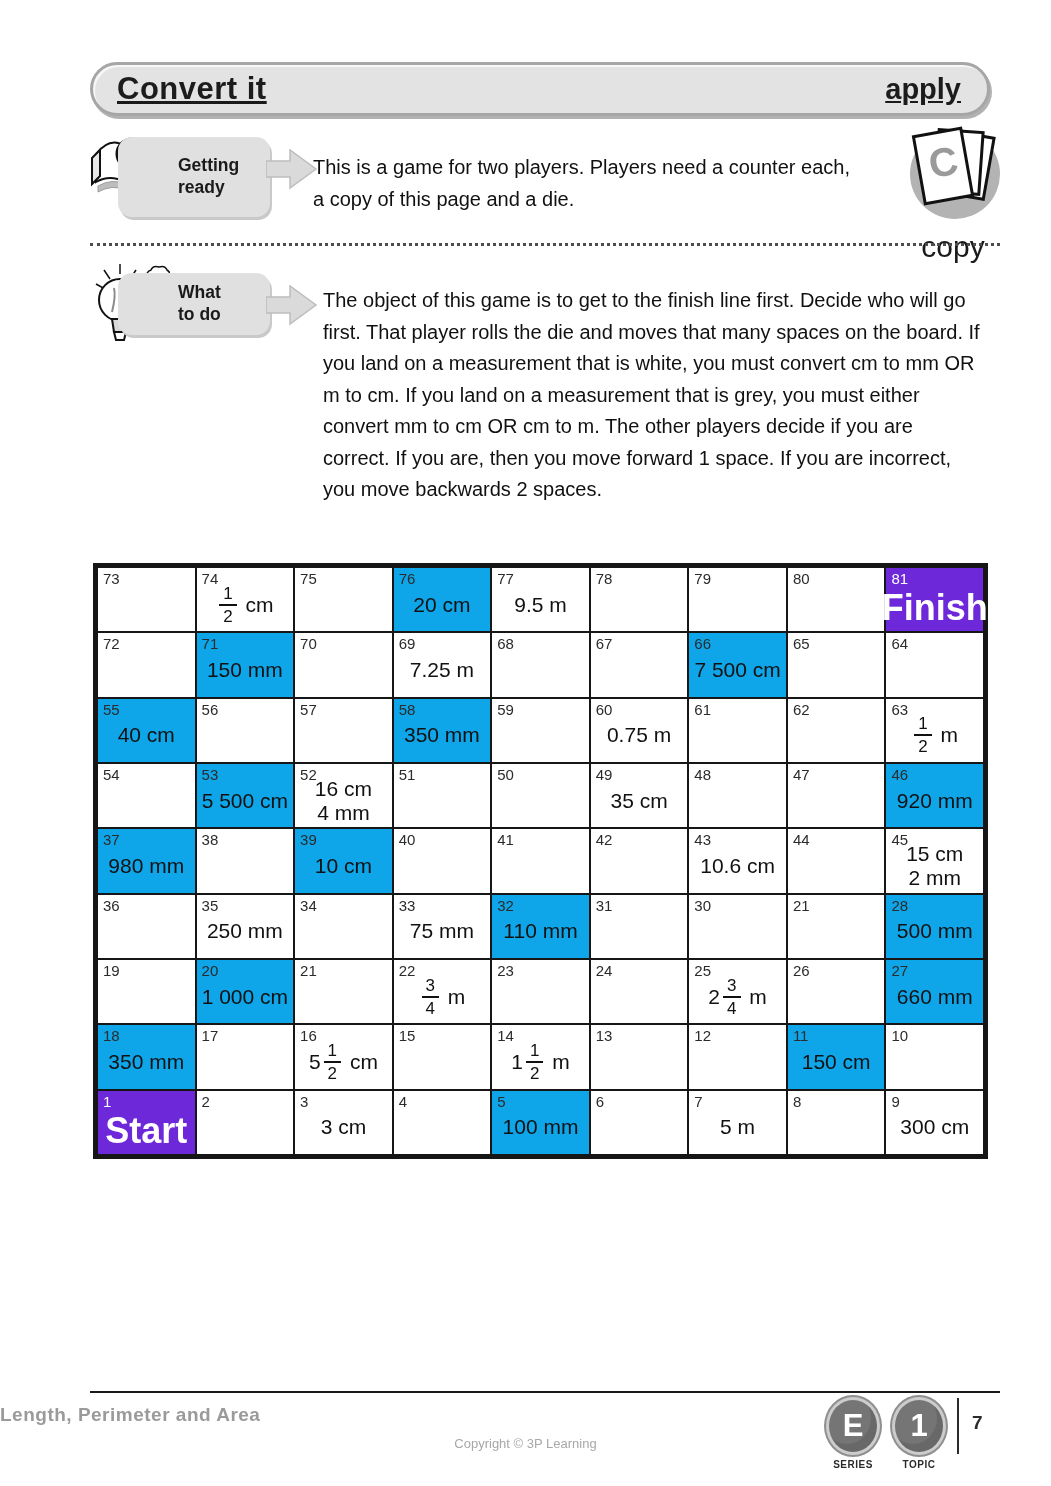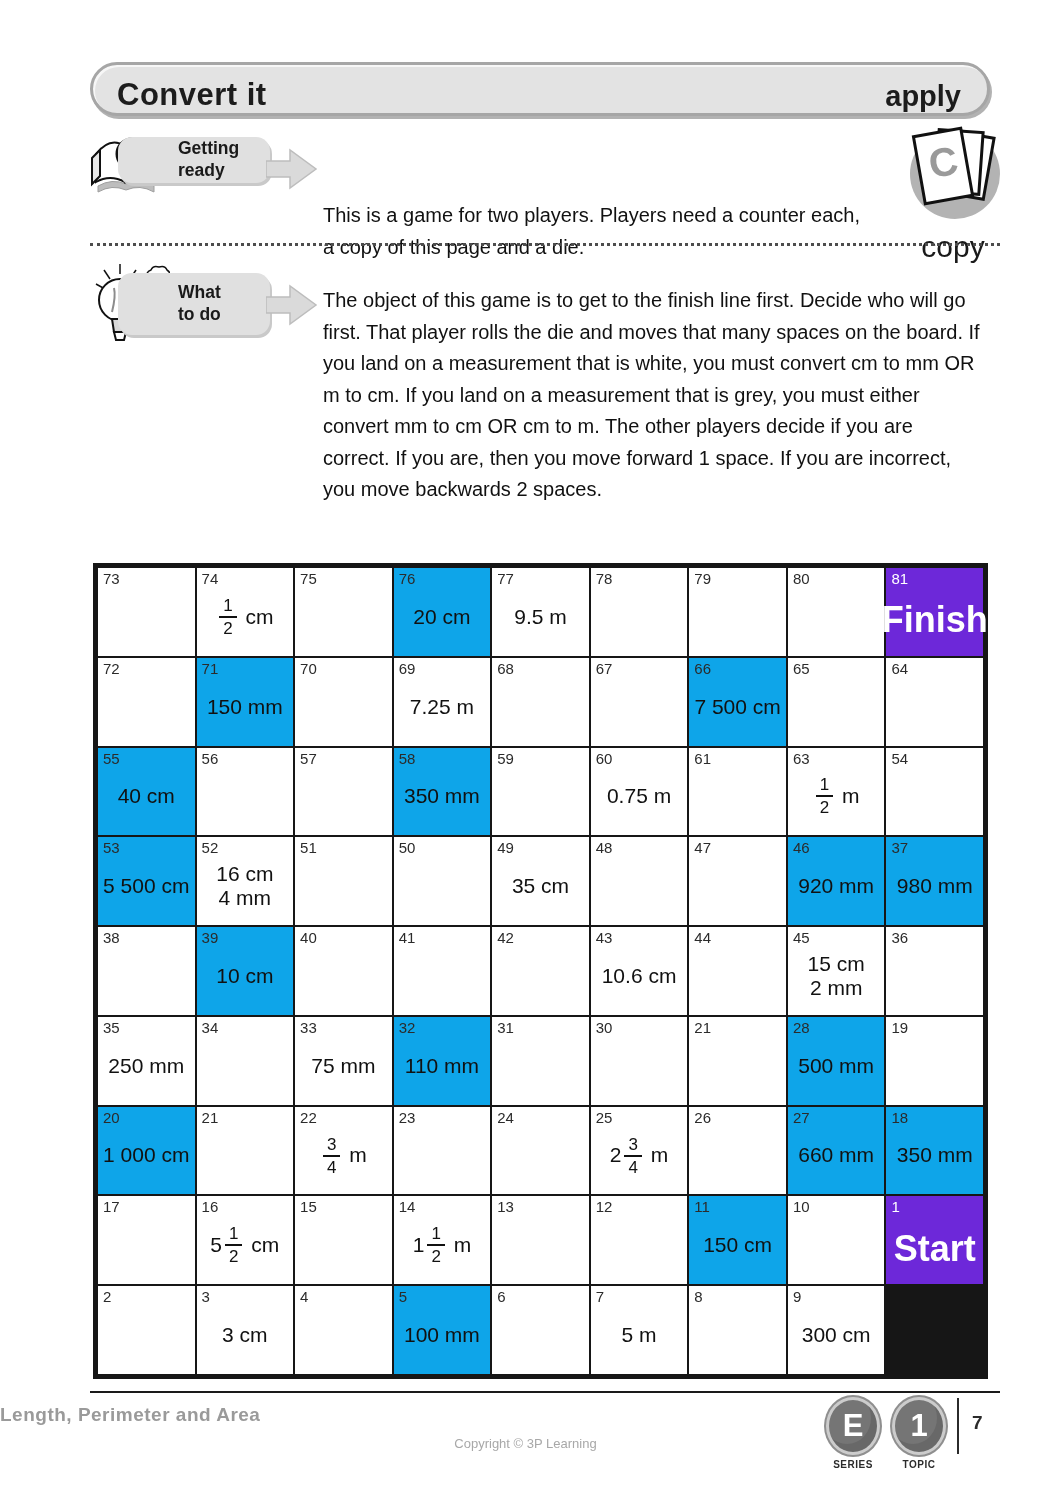--- a/index.html
+++ b/index.html
@@ -5,22 +5,23 @@
   * { margin:0; padding:0; box-sizing:border-box; }
   html,body { background:#ffffff; }
   body { font-family:"Liberation Sans", sans-serif; color:#1a1a1a; }
   .page { position:relative; width:1051px; height:1486px; background:#fff; overflow:hidden; }
 
   
   .title-bar {
     position:absolute; left:90px; top:62px; width:900px; height:54px;
     background:#e3e3e3; border:3px solid #a6a6a6; border-radius:28px;
     box-shadow:2px 3px 0 #b2b2b2, inset 2px 2px 0 #f7f7f7;
-    display:flex; align-items:flex-end; justify-content:space-between;
+    display:flex; align-items:center; justify-content:space-between;
     padding:0 26px 0 24px;
+    text-decoration:underline;
   }
   .title-bar .t-left { font-size:31px; font-weight:600; letter-spacing:0.5px; color:#1c1c1c; }
   .title-bar .t-right { font-size:29px; font-weight:600; color:#1c1c1c;margin-left:20px; }
 
   
   .tag {
     position:absolute; background:#e0e0e0; border-radius:14px;
     box-shadow:2px 3px 0 #c9c9c9;
     display:flex; align-items:center; padding-left:60px;
     font-weight:bold; font-size:17.5px; line-height:1.25; color:#1a1a1a;
@@ -32,21 +33,21 @@
 
   
   .dotted { position:absolute; left:90px; top:243px; width:910px; border-top:3px dotted #4d4d4d; }
 
   
   .copy-wrap { position:absolute; left:903px; top:120px; width:100px; text-align:center; }
   .copy-label { font-size:30px; color:#1a1a1a; margin-top:-6px; }
 
   
   .board {
-    position:absolute; left:93px; top:563px; width:895px; height:816px;
+    position:absolute; left:93px; top:563px; width:895px; height:596px;
     display:grid; grid-template-columns:repeat(9,1fr); grid-template-rows:repeat(9,1fr);
     border:5px solid #161616; background:#161616; gap:2px;text-decoration:underline;
   }
   .cell { position:relative; background:#ffffff; }
   .cell.grey { background:#0ea5e9; }
   .cell.dark { background:#6d28d9; }
   .cell-num { position:absolute; top:2px; left:5px; font-size:15px; color:#2b2b2b; }
   .cell.dark .cell-num { color:#ffffff; }
   .cell-val {
     position:absolute; inset:0; display:flex; align-items:center; justify-content:center;
@@ -87,30 +88,30 @@
   <span style="position:absolute; left:88px; top:128px;">
     <svg width="78" height="78" viewBox="0 0 78 78">
       <path d="M10 58 Q24 50 38 56 Q52 50 66 58 L66 64 Q52 56 38 62 Q24 56 10 64 Z" fill="#bdbdbd" stroke="#9e9e9e" stroke-width="1"></path>
       <path d="M8 26 Q22 8 37 18 L37 54 Q22 46 8 54 Z" fill="#ffffff" stroke="#111" stroke-width="2"></path>
       <path d="M66 26 Q52 8 37 18 L37 54 Q52 46 66 54 Z" fill="#f0f0f0" stroke="#111" stroke-width="2"></path>
       <path d="M4 30 L12 22 L12 48 L4 56 Z" fill="#e8e8e8" stroke="#111" stroke-width="2"></path>
       <circle cx="44" cy="26" r="15" fill="#f7f7f7" fill-opacity="0.85" stroke="#111" stroke-width="3"></circle>
       <line x1="55" y1="38" x2="66" y2="54" stroke="#111" stroke-width="6" stroke-linecap="round"></line>
     </svg>
   </span>
-  <div class="tag" style="left:118px; top:137px; width:152px; height:46px;">
+  <div class="tag" style="left:118px; top:137px; width:152px; height:80px;">
     <span>Getting
 ready</span>
   </div>
   <span class="tag-arrow" style="left:266px; top:148px;">
     <svg width="52" height="42" viewBox="0 0 52 42">
       <polygon points="0,13 24,13 24,2 50,21 24,40 24,29 0,29" fill="#dadada" stroke="#bdbdbd" stroke-width="1.5"></polygon>
     </svg>
   </span>
-  <div class="section-text" style="left:323px; top:152px; width:552px;margin-top:48px;">This is a game for two players. Players need a counter each, a copy of this page and a die.</div>
+  <div class="section-text" style="left:313px; top:152px; width:552px;">This is a game for two players. Players need a counter each, a copy of this page and a die.</div>
 
   <div class="copy-wrap">
     <svg width="100" height="112" viewBox="0 0 100 112">
       <circle cx="52" cy="54" r="45" fill="#b3b3b3"></circle>
       <g stroke="#111" stroke-width="3" fill="#ffffff">
         <rect x="42" y="14" width="44" height="62" transform="rotate(10 64 45)"></rect>
         <rect x="34" y="11" width="44" height="62" transform="rotate(4 56 42)"></rect>
         <rect x="16" y="12" width="48" height="68" transform="rotate(-10 40 46)"></rect>
       </g>
       <text x="41" y="56" font-size="40" font-weight="bold" fill="#9a9a9a" font-family="Liberation Sans, sans-serif" text-anchor="middle" transform="rotate(-10 40 46)">C</text>
@@ -249,20 +250,24 @@
       </div>
       <div class="cell">
         <span class="cell-num">60</span>
         <div class="cell-val">0.75 m</div>
       </div>
       <div class="cell">
         <span class="cell-num">61</span>
         <div class="cell-val"></div>
       </div>
       <div class="cell">
+        <span class="cell-num">62</span>
+        <div class="cell-val"></div>
+      </div>
+      <div class="cell">
         <span class="cell-num">63</span>
         <div class="cell-val">
           <span class="frac">
             <span class="num">1</span>
             <span class="den">2</span>
           </span>
           <span class="unit">&nbsp;m</span>
         </div>
       </div>
       <div class="cell">

